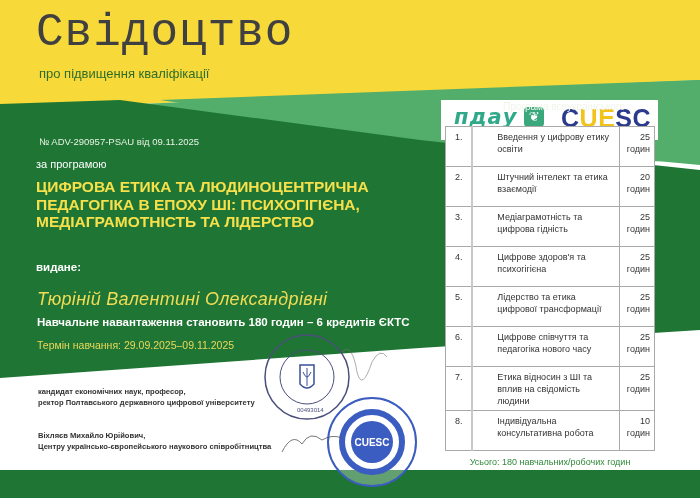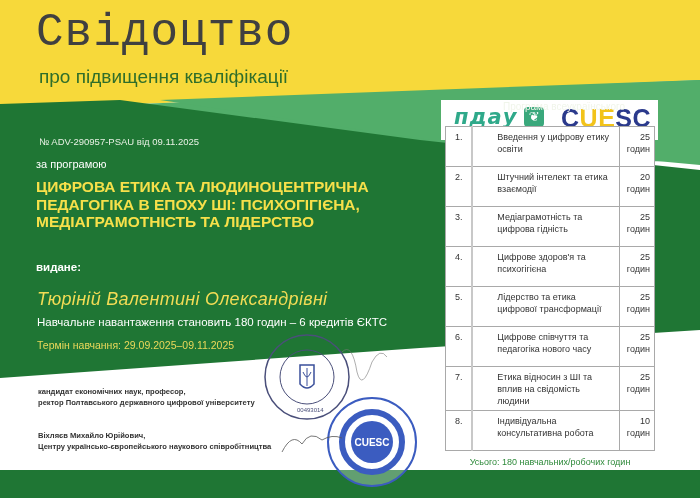--- a/index.html
+++ b/index.html
@@ -1,28 +1,28 @@
 <!DOCTYPE html>
 <html><head>
 <meta charset="utf-8">
 <style>
   html, body { margin: 0; padding: 0; }
   body { width: 700px; height: 498px; position: relative; overflow: hidden; background: #ffffff; font-family: "Liberation Sans", "DejaVu Sans", sans-serif; }
   .bg { position: absolute; inset: 0; }
   .bg svg { width: 700px; height: 498px; display: block; }
 
   .title { position: absolute; left: 36px; top: 10px; font-family: Liberation Mono, monospace; font-weight: 200; font-size: 46px; letter-spacing: 1px; color: #404040; line-height: 1; }
-  .subtitle { position: absolute; left: 39px; top: 66px; font-size: 19px; color: #2f6e2a; font-family: "Liberation Sans", sans-serif; }
+  .subtitle { position: absolute; left: 39px; top: 66px; font-size: 13px; color: #2f6e2a; font-family: "Liberation Sans", sans-serif; }
 
   .cert-no { position: absolute; left: 39px; top: 136px; font-size: 9.5px; color: #e8f1e4; }
   .za { position: absolute; left: 36px; top: 158px; font-size: 11px; color: #ffffff; }
   .program { position: absolute; left: 36px; top: 178px; width: 360px; font-size: 15.5px; line-height: 17.5px; font-weight: bold; color: #f7e04a; text-transform: uppercase; }
   .vydane { position: absolute; left: 36px; top: 261px; font-size: 11.5px; color: #ffffff; font-weight: bold; }
   .name { position: absolute; left: 37px; top: 289px; font-size: 18px; font-style: italic; color: #f2dc55; letter-spacing: 0.3px; }
-  .load { position: absolute; left: 37px; top: 316px; font-size: 11.5px; font-weight: normal; color: #ffffff; }
+  .load { position: absolute; left: 37px; top: 316px; font-size: 11.5px; font-weight: bold; color: #ffffff; }
   .term { position: absolute; left: 37px; top: 339px; font-size: 10.5px; color: #e9d85a; }
 
   .sig { position: absolute; left: 38px; font-size: 7.6px; line-height: 10.5px; color: #333; font-weight: bold; }
   .sig1 { top: 387px; }
   .sig2 { top: 431px; }
 
   .logo-box { position: absolute; left: 441px; top: 52px; width: 217px; height: 40px; background: #ffffff; margin-top: 48px; }
   .pdau { position: absolute; left: 13px; top: 5px; }
   .pdau-word { font-size: 21px; font-style: italic; color: #2fa98a; font-weight: bold; letter-spacing: 1px; font-family: "DejaVu Sans", sans-serif; }
   .pdau-sub { position: absolute; left: 0; top: 25px; width: 58px; height: 2px; background: #9fb8ad; }

